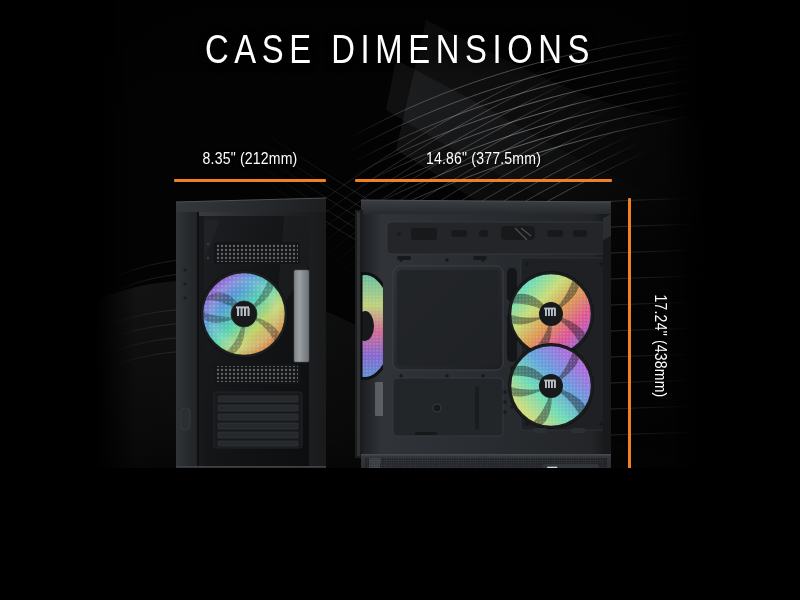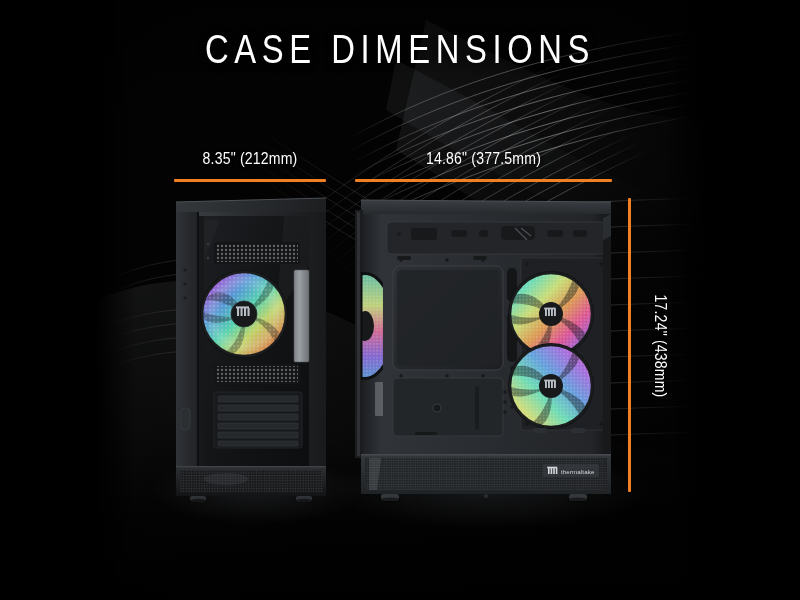--- a/index.html
+++ b/index.html
@@ -12,21 +12,21 @@
     width: 800px;
     height: 600px;
     overflow: hidden;
     font-family: "Liberation Sans", sans-serif;
     -webkit-font-smoothing: antialiased;
   }
 
   #stage {
     position: relative;
     width: 800px;
-    height: 600px;
+    height: 468px;
     background: #000000;
     overflow: hidden;
   }
 
   
   .bg-canvas {
     position: absolute;
     left: 96px;
     top: 0;
     width: 609px;

